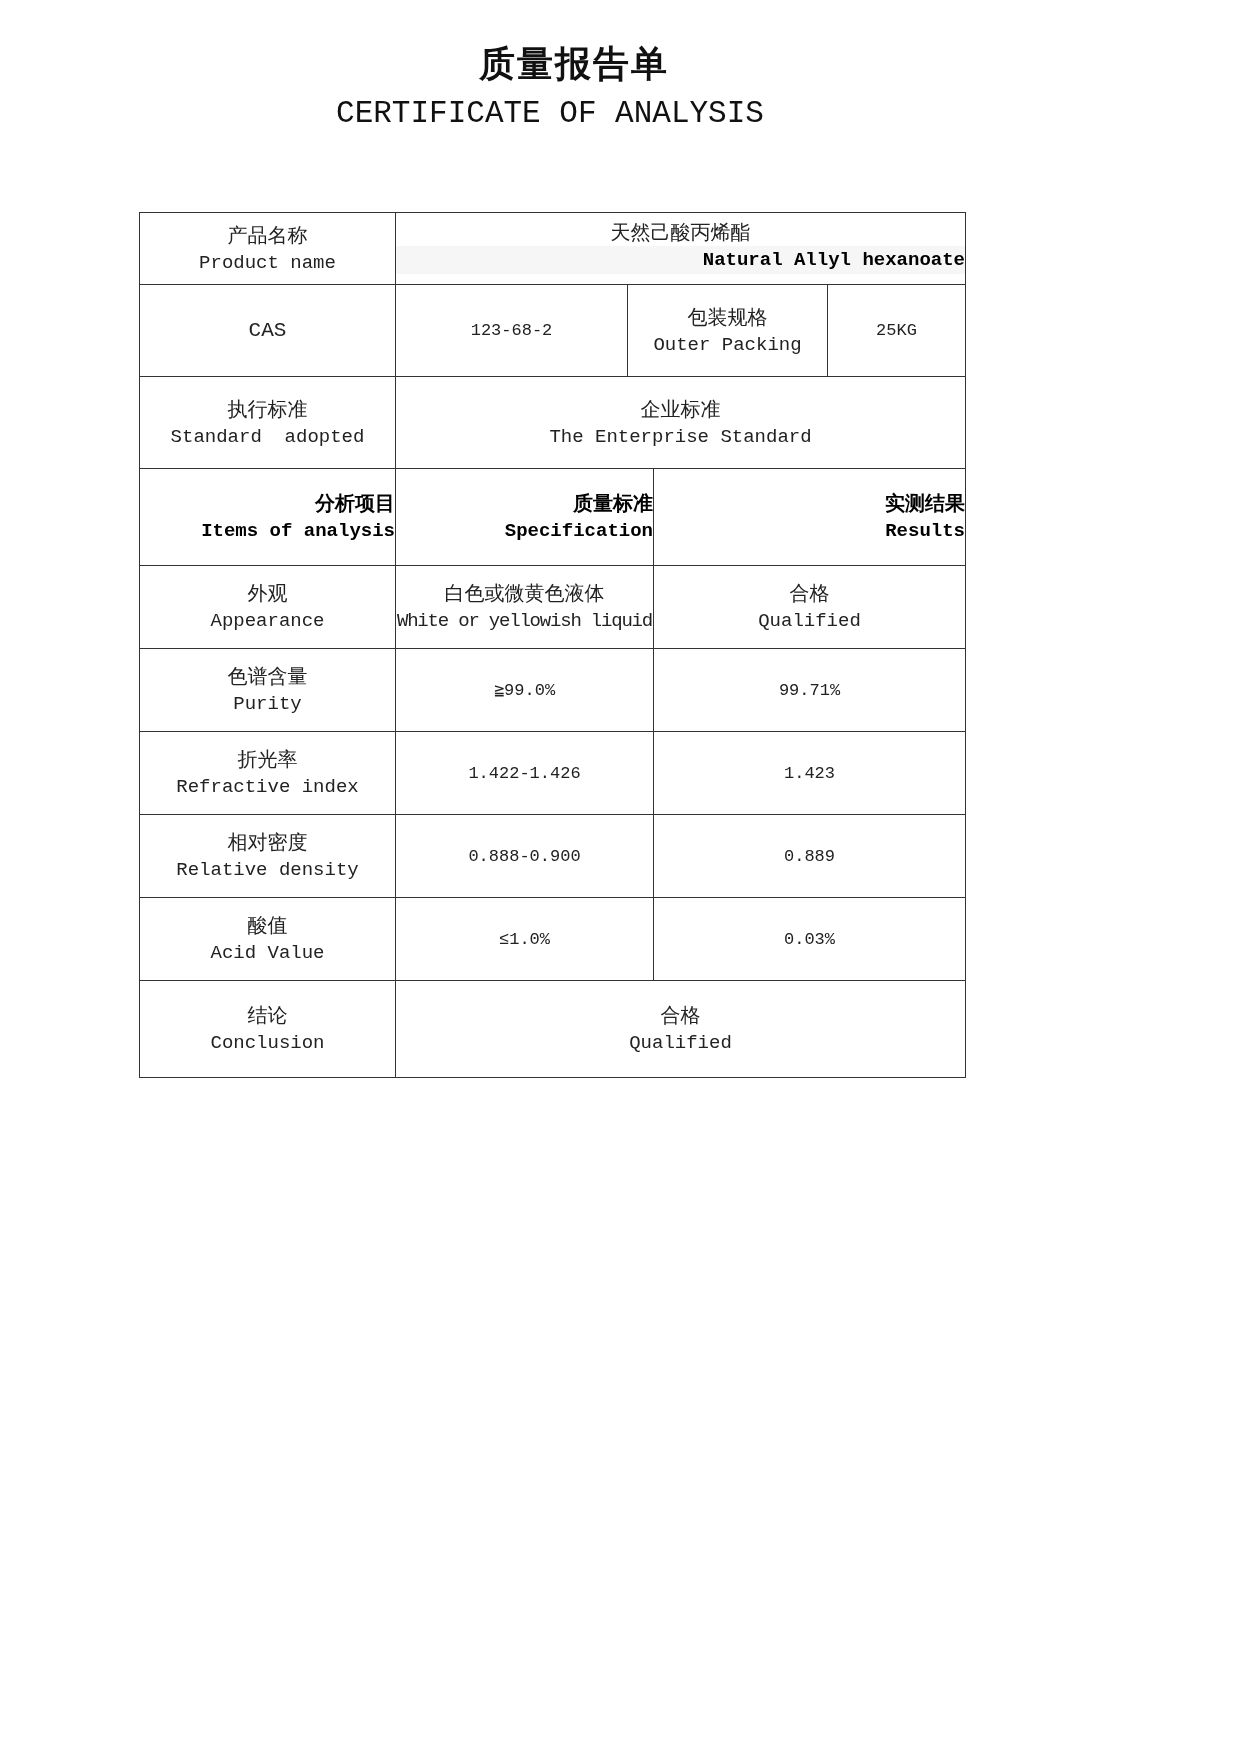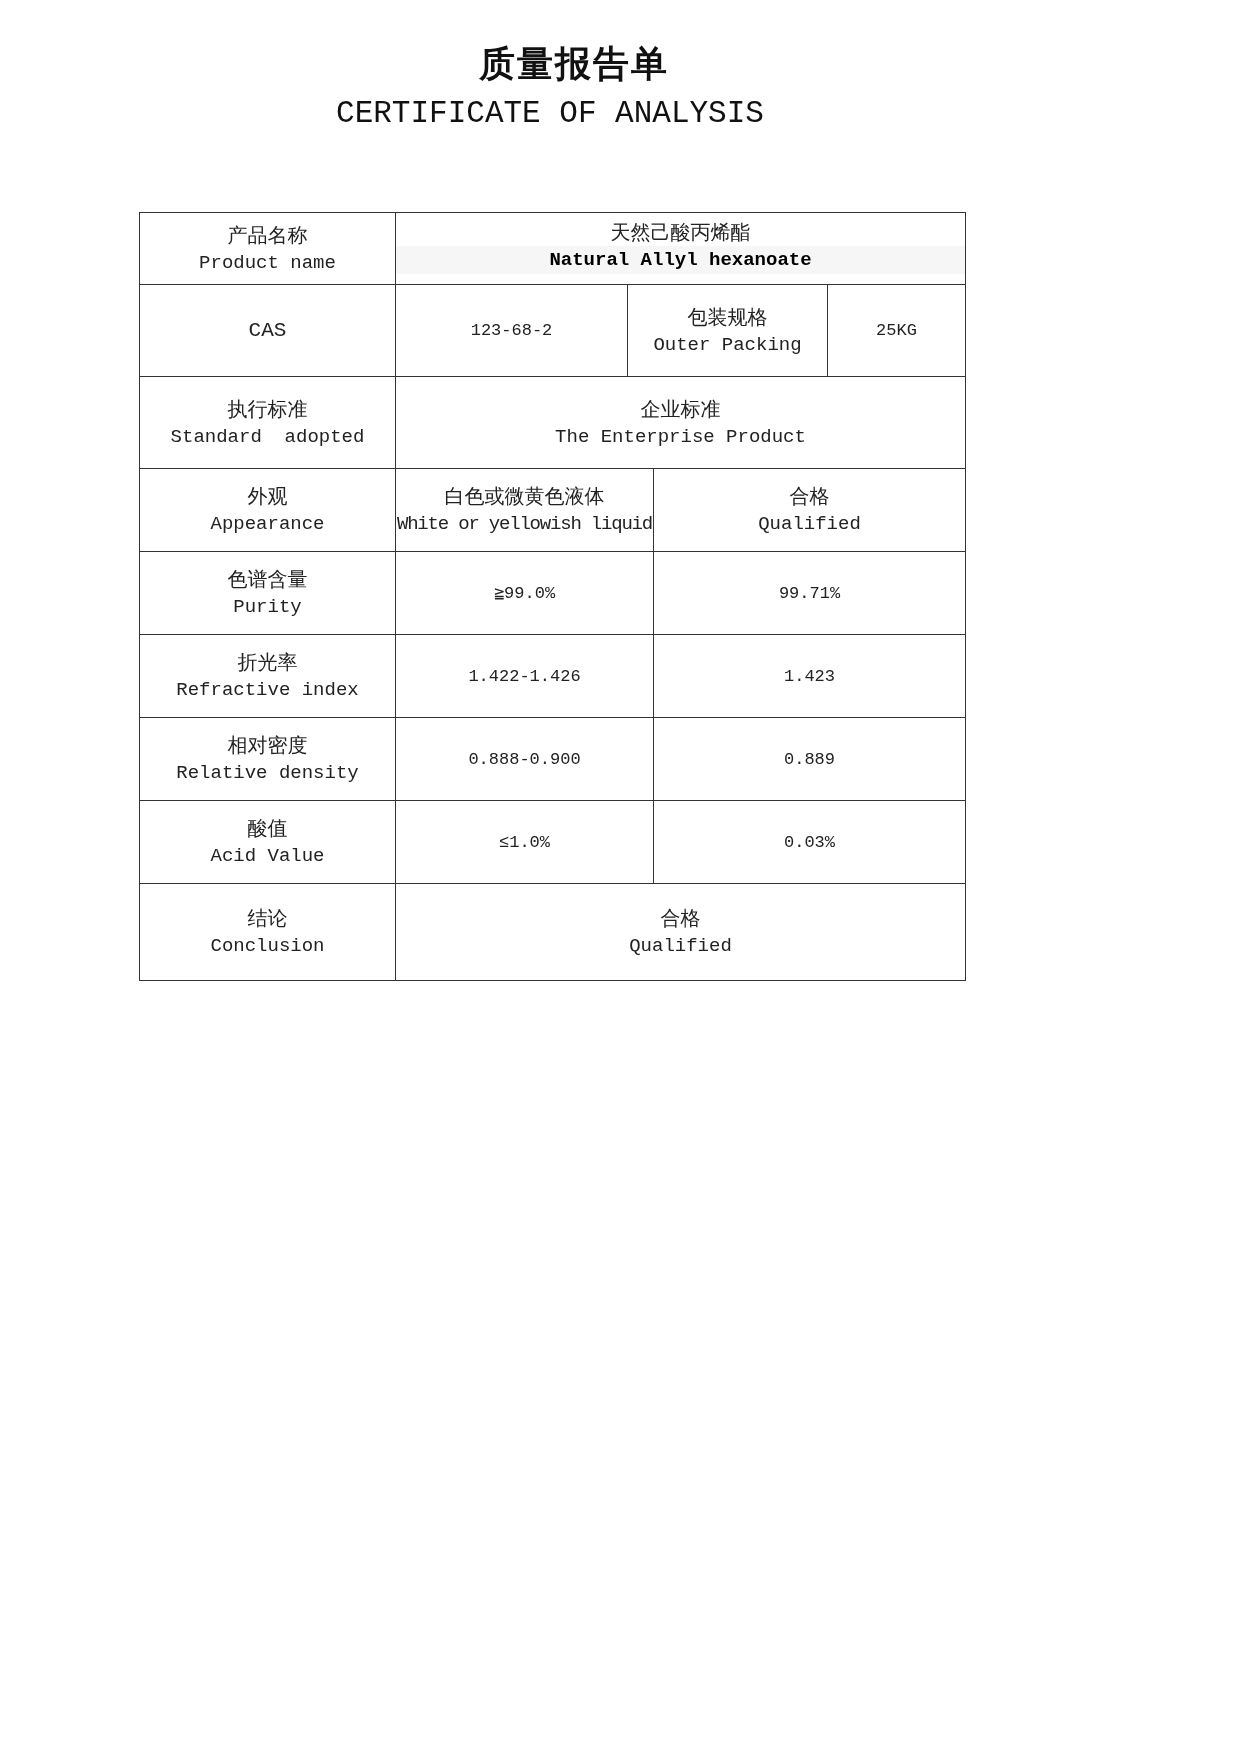--- a/index.html
+++ b/index.html
@@ -22,21 +22,21 @@
       position: absolute; left: 139px; top: 212px; width: 826px;
       border-collapse: collapse; table-layout: fixed;
     }
     table.coa td {
       border: 1.5px solid #333; text-align: center; vertical-align: middle;
       padding: 0; font-size: 19px; line-height: 28px; color: #222;
     }
     .cn { font-family: "DejaVu Sans", sans-serif; font-size: 20px; display: block; }
     .en { font-family: "Liberation Mono", "DejaVu Sans Mono", monospace; font-size: 19px; display: block; white-space: pre; }
     .val { font-family: "Liberation Mono", "DejaVu Sans Mono", monospace; font-size: 17px; }
-    .bold { font-weight: bold; color: #000; }
+    .bold { font-weight: bold; color: #000; text-align: right; }
     .shade { background: #f6f6f6; display: block; margin: 0 0 6px 0; }
   </style>
 </head>
 <body>
 
 <div class="title-cn">质量报告单</div>
 <div class="title-en">CERTIFICATE OF ANALYSIS</div>
 
 <table class="coa">
   <colgroup>
@@ -76,24 +76,38 @@
   </tr>
 
 
   <tr style="height:92px">
     <td>
       <span class="cn">执行标准</span>
       <span class="en">Standard  adopted</span>
     </td>
     <td colspan="4">
       <span class="cn">企业标准</span>
-      <span class="en">The Enterprise Product</span>
+      <span class="en">The Enterprise Standard</span>
     </td>
   </tr>
 
+  <tr style="height:97px">
+    <td>
+      <span class="cn bold">分析项目</span>
+      <span class="en bold">Items of analysis</span>
+    </td>
+    <td colspan="2">
+      <span class="cn bold">质量标准</span>
+      <span class="en bold">Specification</span>
+    </td>
+    <td colspan="2">
+      <span class="cn bold">实测结果</span>
+      <span class="en bold">Results</span>
+    </td>
+  </tr>
 
   <tr style="height:83px">
     <td>
       <span class="cn">外观</span>
       <span class="en">Appearance</span>
     </td>
     <td colspan="2">
       <span class="cn">白色或微黄色液体</span>
       <span class="en" style="letter-spacing:-1.2px">White or yellowish liquid</span>
     </td>

